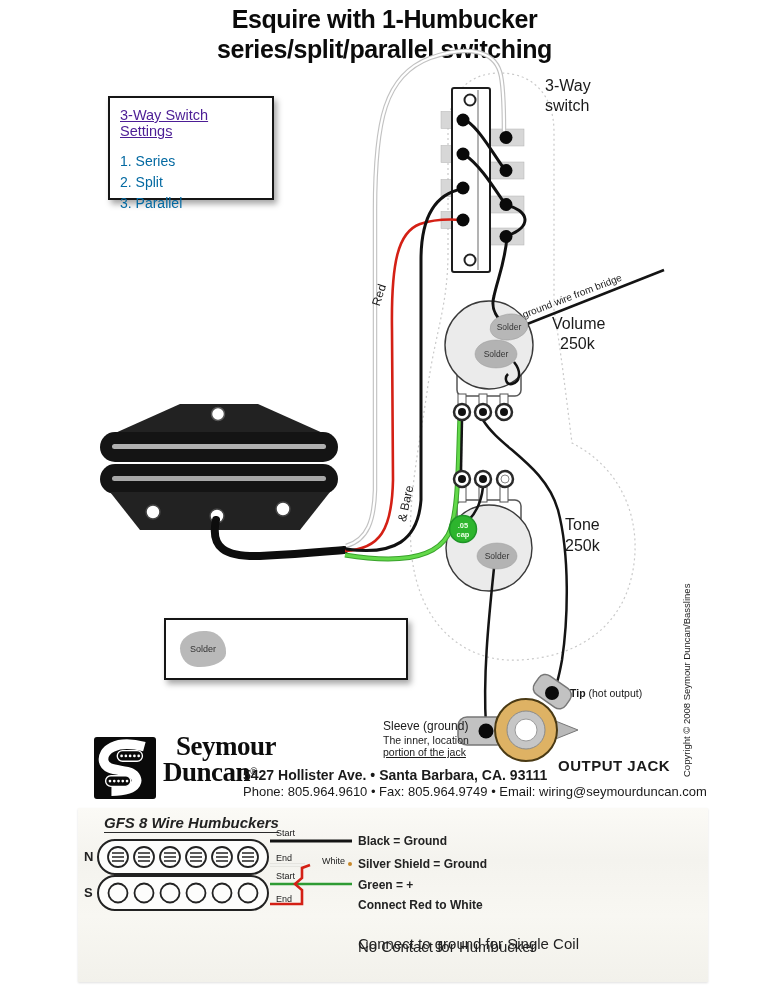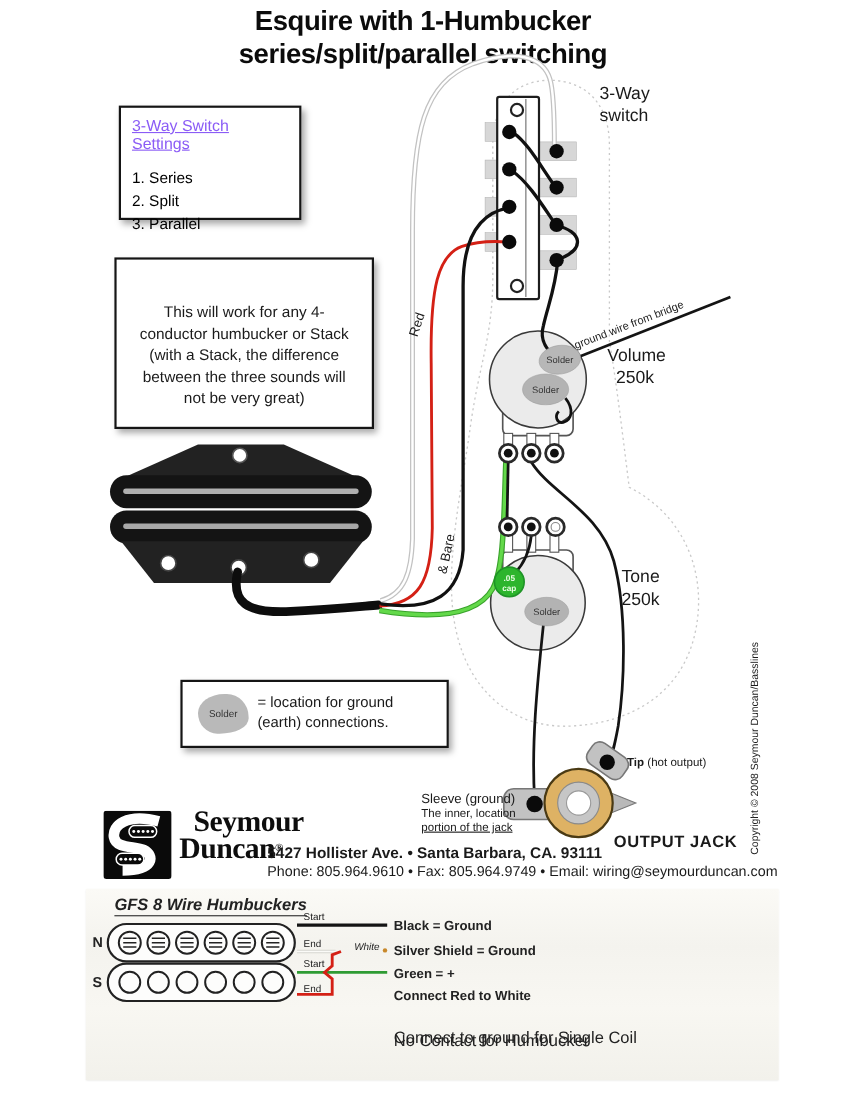--- a/index.html
+++ b/index.html
@@ -1,22 +1,22 @@
 <!DOCTYPE html>
 <html><head>
 <meta charset="utf-8">
 <style>
   html,body{margin:0;padding:0;background:#ffffff;}
   .page{position:relative;width:769px;height:1000px;background:#fff;overflow:hidden;
         font-family:"Liberation Sans", sans-serif;color:#111;}
   .abs{position:absolute;}
   .title{width:769px;text-align:center;font-weight:800;font-size:25px;letter-spacing:-0.4px;line-height:30px;color:#0b0b0b;}
   .box{position:absolute;background:#fff;border:2px solid #151515;box-shadow:3px 4px 6px rgba(0,0,0,0.35);}
-  .settings-head{font-size:14.5px;text-decoration:underline;color:#8b5cf6;}
-  .settings-item{font-size:14px;line-height:21px;color:#000000;}
+  .settings-head{font-size:14.5px;text-decoration:underline;color:#4c1d95;}
+  .settings-item{font-size:14px;line-height:21px;color:#0369a1;}
   .note-text{font-size:14px;line-height:19.5px;text-align:center;color:#1a1a1a;}
   .lbl{position:absolute;color:#1a1a1a;}
   .rot{transform-origin:center center;}
   svg text{font-family:"Liberation Sans", sans-serif;}
   .legend-blob{position:absolute;background:#b9b9b9;border-radius:55% 45% 60% 40%/50% 60% 40% 55%;
                display:flex;align-items:center;justify-content:center;font-size:9px;color:#333;}
   .brand-name{font-family:"Liberation Serif", serif;font-weight:bold;font-size:27px;line-height:25px;color:#0d0d0d;letter-spacing:-0.5px;}
   .gfs{position:absolute;left:78px;top:808px;width:630px;height:174px;
        background:linear-gradient(180deg,#fbfaf6 0%,#f4f3ee 30%,#f8f7f2 62%,#f2f1eb 100%);
        box-shadow:0 1px 2px rgba(0,0,0,0.12);}
@@ -174,36 +174,32 @@
   </svg>
 
   <div class="box" style="left:108px;top:96px;width:142px;height:82px;padding:9px 10px;">
     <div class="settings-head">3-Way Switch Settings</div>
     <div style="height:12px;"></div>
     <div class="settings-item">1. Series</div>
     <div class="settings-item">2. Split</div>
     <div class="settings-item">3. Parallel</div>
   </div>
 
-  <div class="box" style="left:104px;top:234px;width:204px;height:108px;padding:38px 14px 6px 14px;">
-    <div class="note-text">This will work for any 4-conductor humbucker or Stack (with a Stack, the difference between the three sounds will not be very great)</div>
-  </div>
 
   <div class="lbl" style="left:545px;top:76px;width:64px;font-size:16px;line-height:20px;">3-Way switch</div>
   <div class="lbl" style="left:552px;top:315px;font-size:16px;">Volume</div>
   <div class="lbl" style="left:560px;top:335px;font-size:16px;">250k</div>
   <div class="lbl" style="left:565px;top:516px;font-size:16px;">Tone</div>
   <div class="lbl" style="left:565px;top:537px;font-size:16px;">250k</div>
   <div class="lbl rot" style="left:518px;top:284px;width:142px;font-size:10px;transform:rotate(-21deg);">ground wire from bridge</div>
   <div class="lbl rot" style="left:368px;top:288px;font-size:12px;transform:rotate(-72deg);">Red</div>
   <div class="lbl rot" style="left:382px;top:490px;width:50px;font-size:12px;transform:rotate(-78deg);">&amp; Bare</div>
 
   <div class="box" style="left:164px;top:618px;width:216px;height:46px;padding:6px 12px;">
     <div class="legend-blob" style="left:14px;top:11px;width:46px;height:36px;">Solder</div>
-    <div class="lbl" style="left:68px;top:10px;width:150px;font-size:13.5px;line-height:18px;">= location for ground (earth) connections.</div>
   </div>
 
   <div class="lbl" style="left:570px;top:687px;font-size:10.5px;"><b>Tip</b><span> (hot output)</span></div>
   <div class="lbl" style="left:383px;top:719px;font-size:12px;font-weight:500;">Sleeve (ground)</div>
   <div class="lbl" style="left:383px;top:734px;font-size:10.5px;">The inner, location</div>
   <div class="lbl" style="left:383px;top:746px;font-size:10.5px;text-decoration:underline;">portion of the jack</div>
   <div class="lbl" style="left:558px;top:757px;font-size:15px;font-weight:bold;letter-spacing:0.5px;">OUTPUT JACK</div>
 
   <div class="lbl" style="left:681px;top:777px;width:220px;font-size:9.5px;transform:rotate(-90deg);transform-origin:0 0;">Copyright © 2008 Seymour Duncan/Basslines</div>
 
@@ -261,21 +257,21 @@
       <circle cx="272" cy="56" r="2" fill="#c8882a"></circle>
     </svg>
 
     <div class="lbl gfs-title" style="left:26px;top:6px;">GFS 8 Wire Humbuckers</div>
     <div class="lbl" style="left:6px;top:41px;font-size:13px;font-weight:bold;">N</div>
     <div class="lbl" style="left:6px;top:77px;font-size:13px;font-weight:bold;">S</div>
     <div class="lbl gfs-tag" style="left:198px;top:20px;">Start</div>
     <div class="lbl gfs-tag" style="left:198px;top:45px;">End</div>
     <div class="lbl gfs-tag" style="left:198px;top:63px;">Start</div>
     <div class="lbl gfs-tag" style="left:198px;top:86px;">End</div>
-    <div class="lbl gfs-tag" style="left:244px;top:48px;font-style:italic;">White</div>
+    <div class="lbl gfs-tag" style="left:244px;top:48px;">White</div>
 
     <div class="lbl gfs-legend" style="left:280px;top:26px;">Black = Ground</div>
     <div class="lbl gfs-legend" style="left:280px;top:49px;">Silver Shield = Ground</div>
     <div class="lbl gfs-legend" style="left:280px;top:70px;">Green = +</div>
     <div class="lbl gfs-legend" style="left:280px;top:90px;">Connect Red to White</div>
     <div class="lbl gfs-small" style="left:280px;top:106px;">No Contact for Humbucker</div>
     <div class="lbl gfs-small" style="left:280px;top:103px;">Connect to ground for Single Coil</div>
 
   </div>
 

